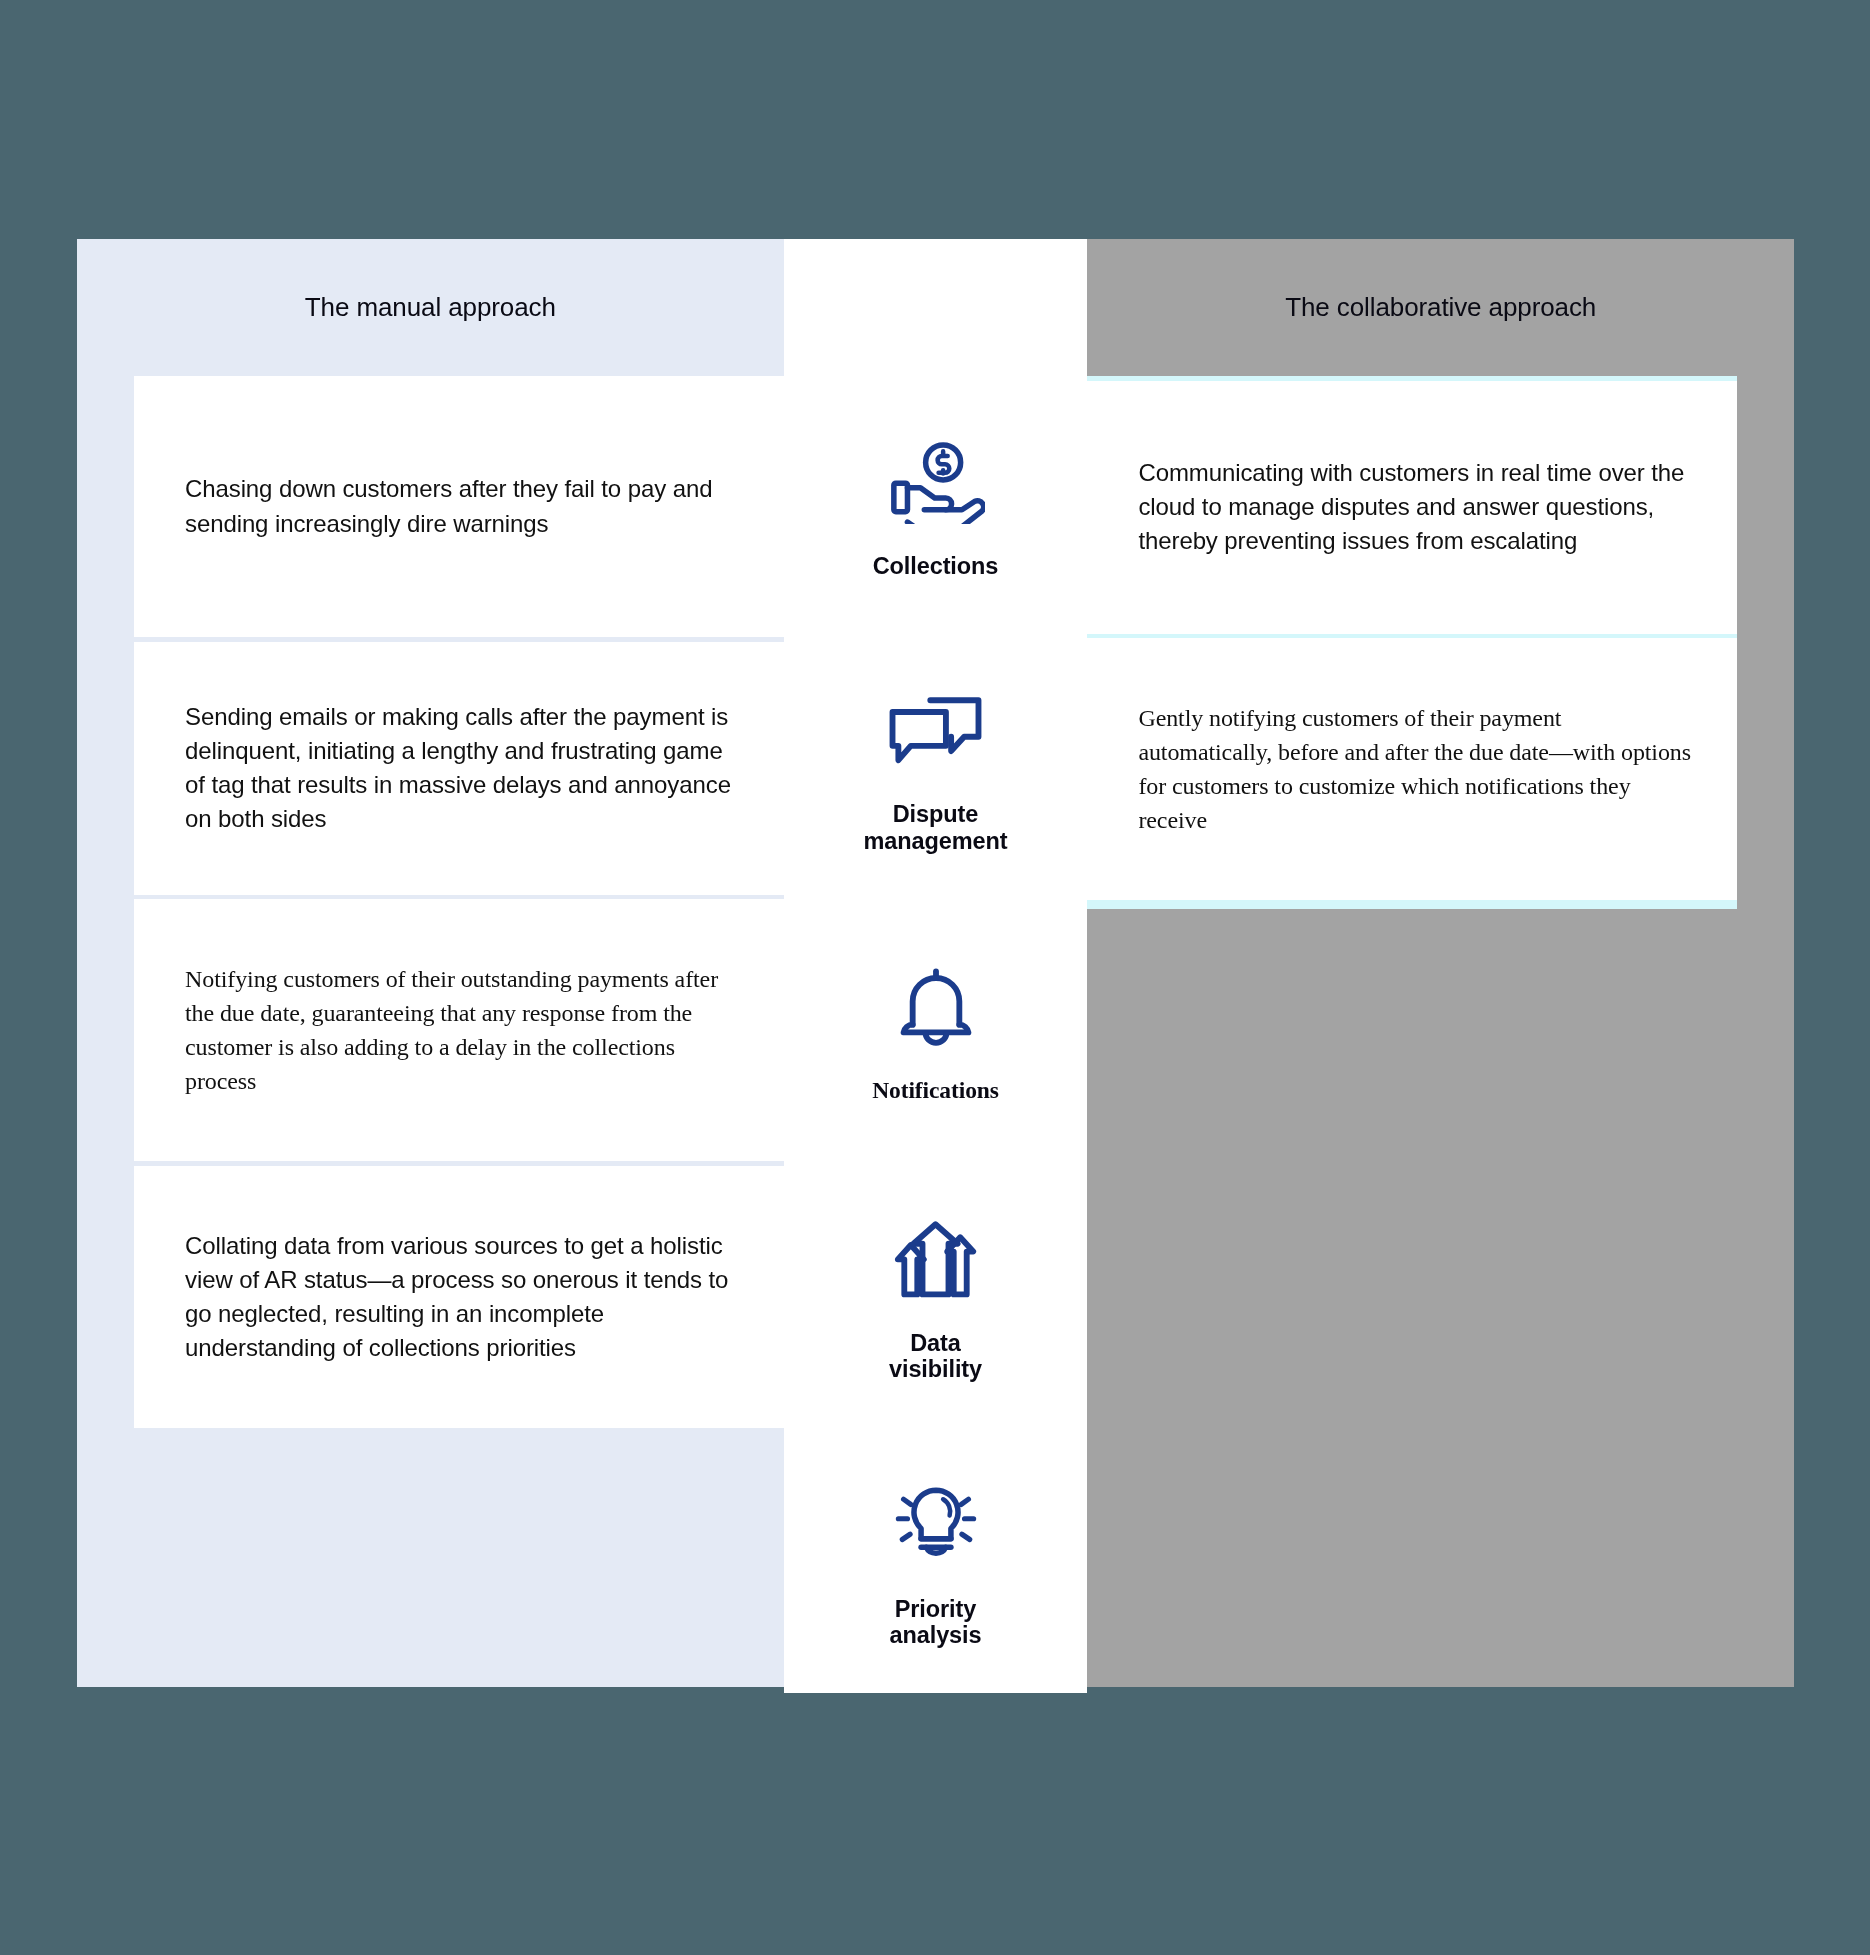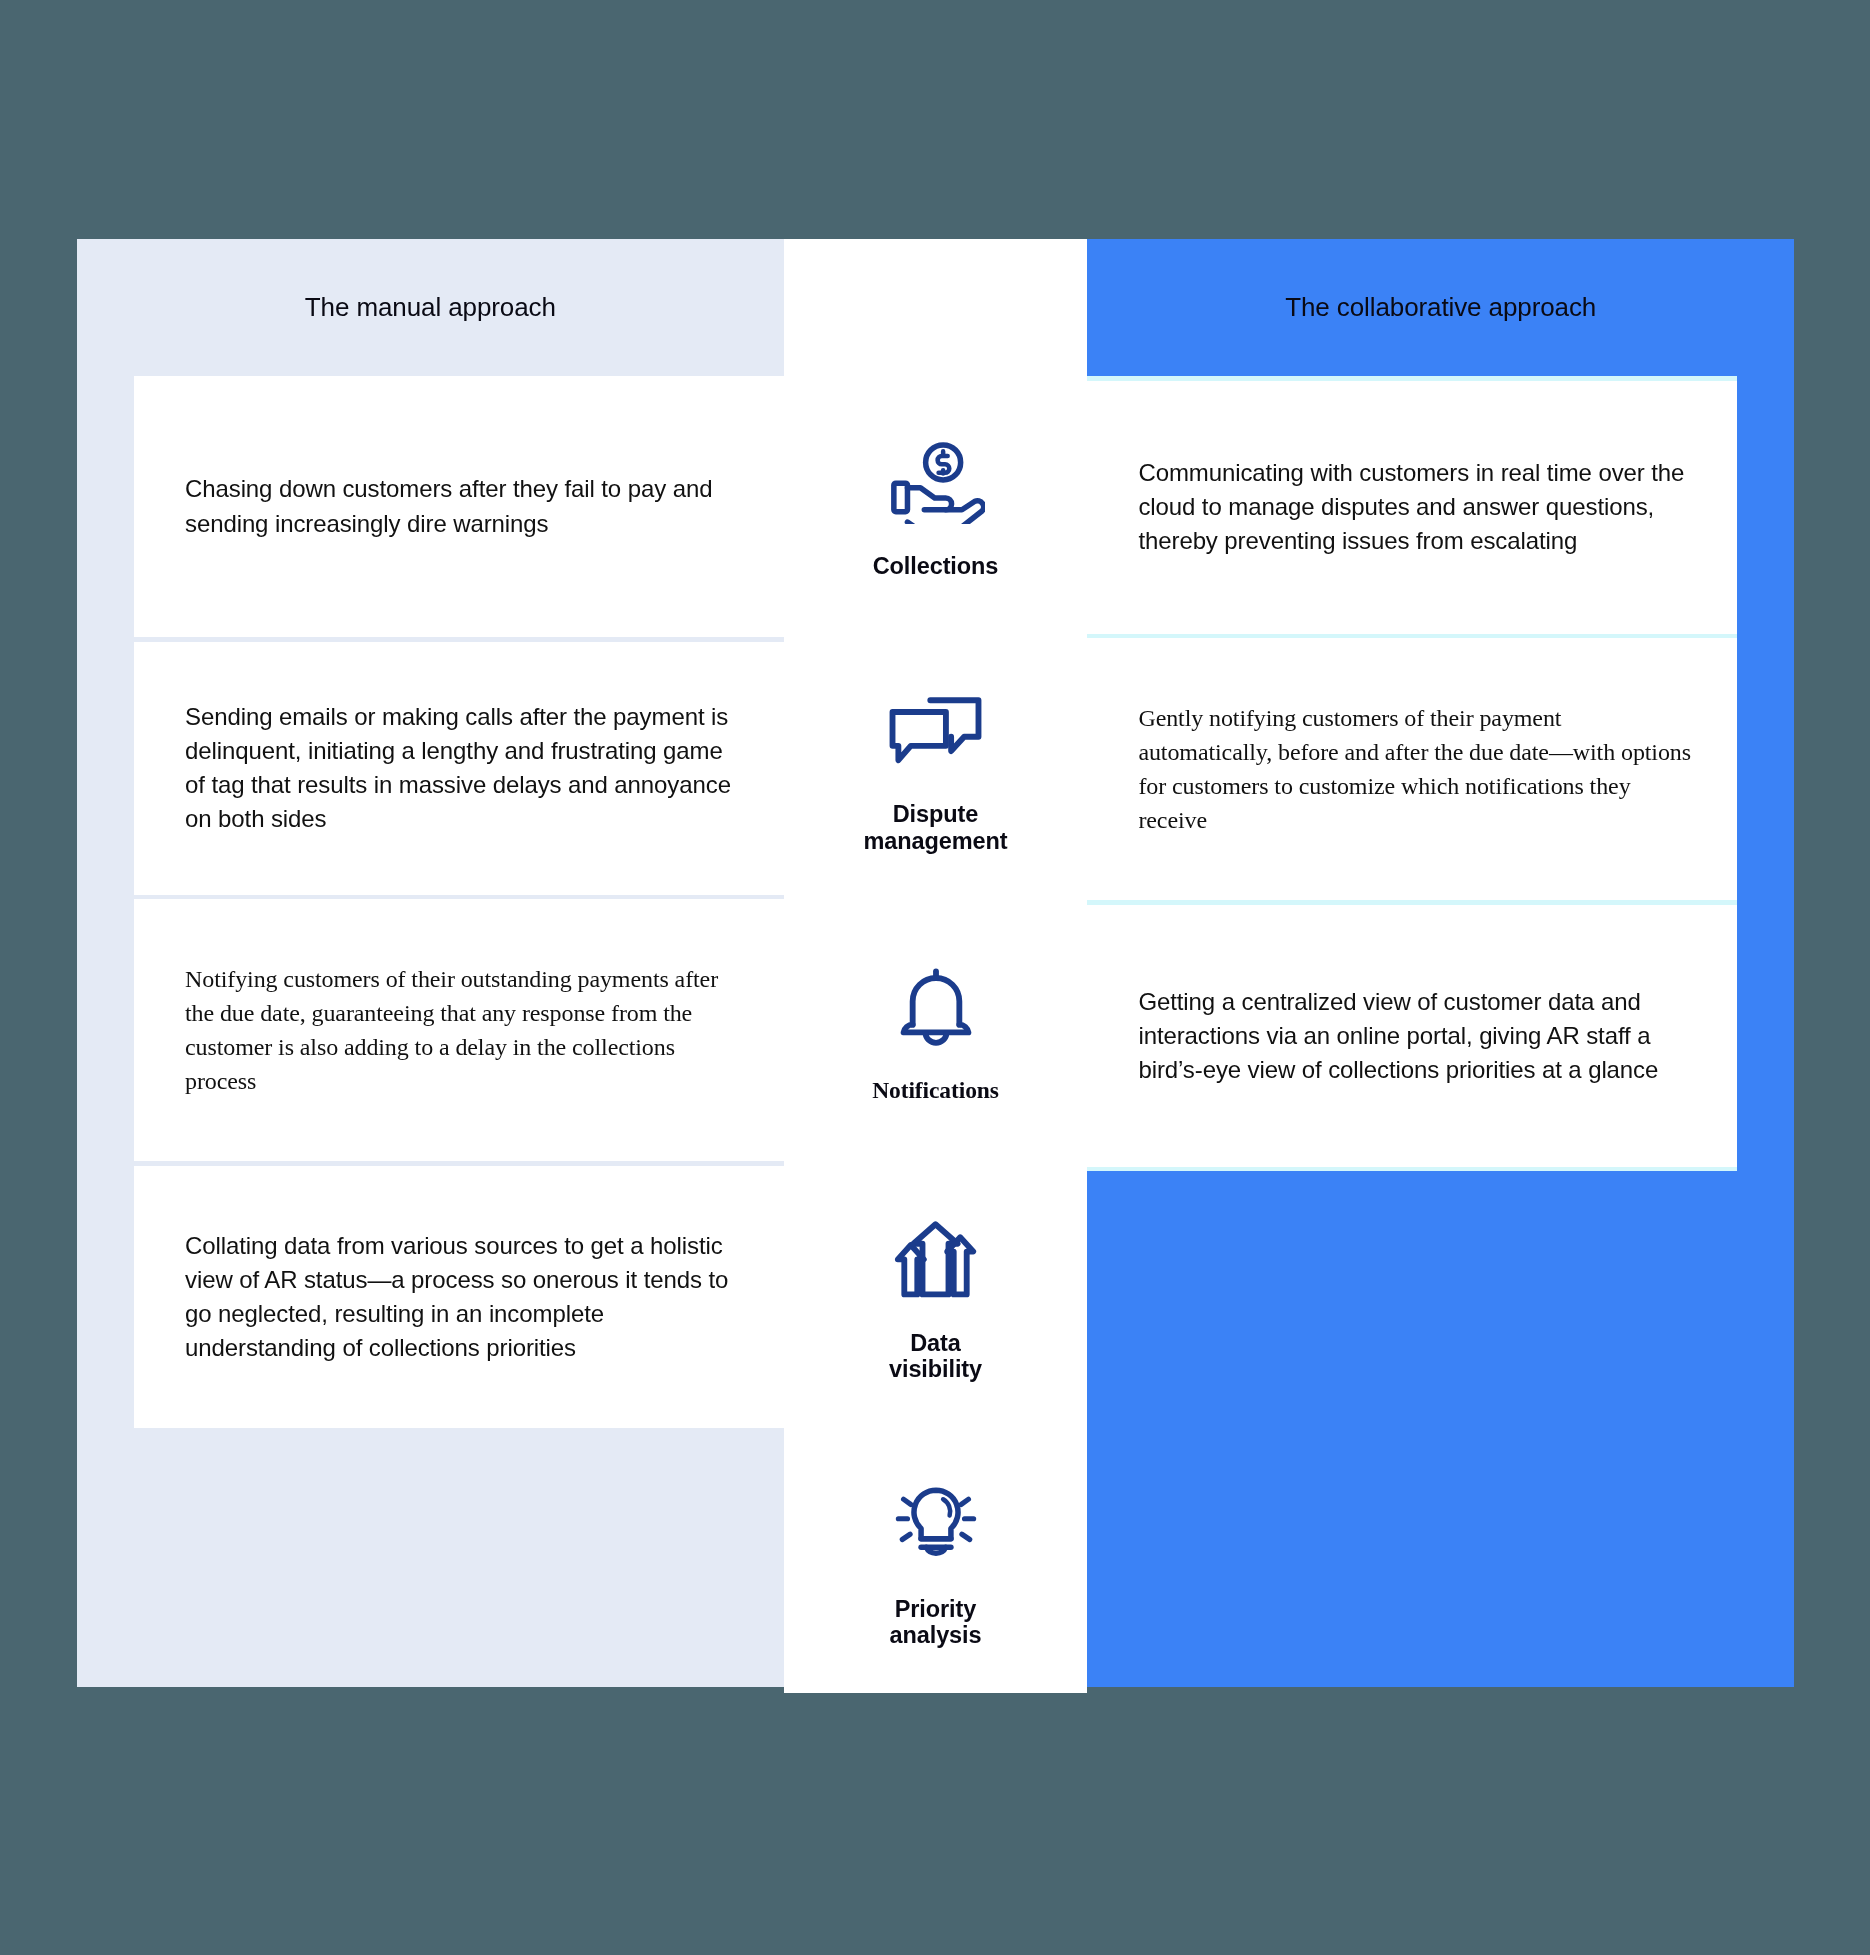--- a/index.html
+++ b/index.html
@@ -29,21 +29,21 @@
   }
 
   
   .panel {
     position: relative;
     display: flex;
     flex-direction: column;
   }
   .panel-left   { width: 707px; background: #E4EAF5; }
   .panel-center { width: 304px;  background: #FFFFFF; }
-  .panel-right  { width: 707px; background: #3b82f6; }
+  .panel-right  { width: 707px; background: #a3a3a3; }
 
   
   .col-header {
     height: 137px;
     flex: 0 0 137px;
     display: flex;
     align-items: center;
     justify-content: center;
   }
   .col-header-title {
@@ -262,22 +262,19 @@
       <div class="cardstack right-cards">
         <div class="divider divider-right"></div>
         <div class="row-cell r2">
           <div class="cell-text right-text">Communicating with customers in real time over the cloud to manage disputes and answer questions, thereby preventing issues from escalating</div>
         </div>
         <div class="divider divider-right"></div>
         <div class="row-cell r3">
           <div class="cell-text right-text">Gently notifying customers of their payment automatically, before and after the due date—with options for customers to customize which notifications they receive</div>
         </div>
         <div class="divider divider-right"></div>
-        <div class="row-cell r4">
-          <div class="cell-text right-text">Getting a centralized view of customer data and interactions via an online portal, giving AR staff a bird’s-eye view of collections priorities at a glance</div>
-        </div>
         <div class="divider divider-right"></div>
       </div>
     </div>
   </div>
 
 </div>
 
 
 </body></html>

